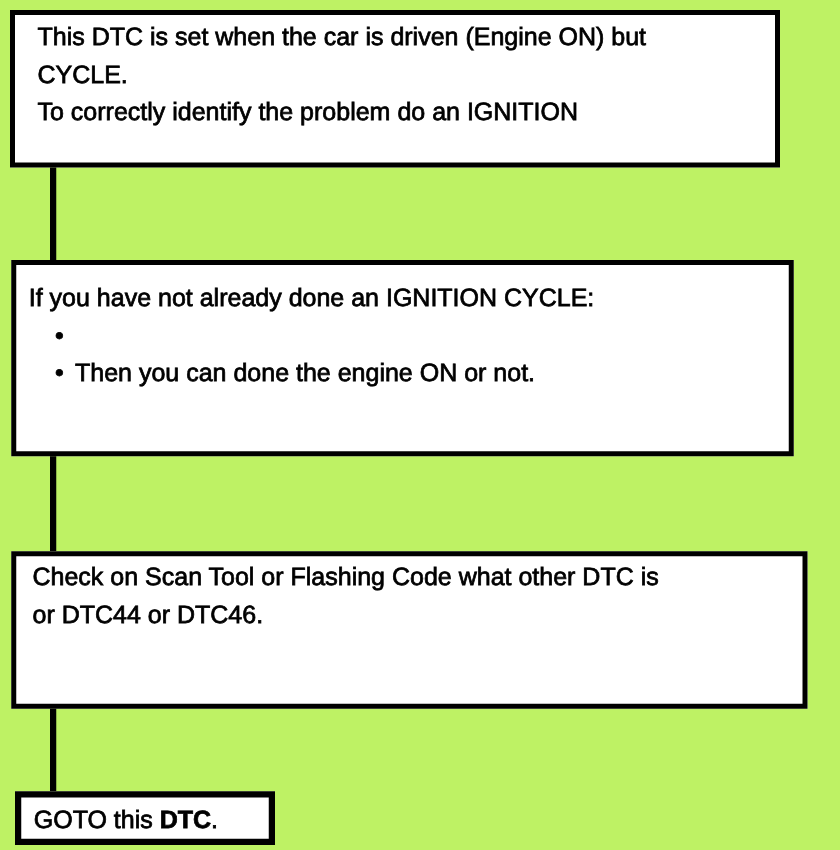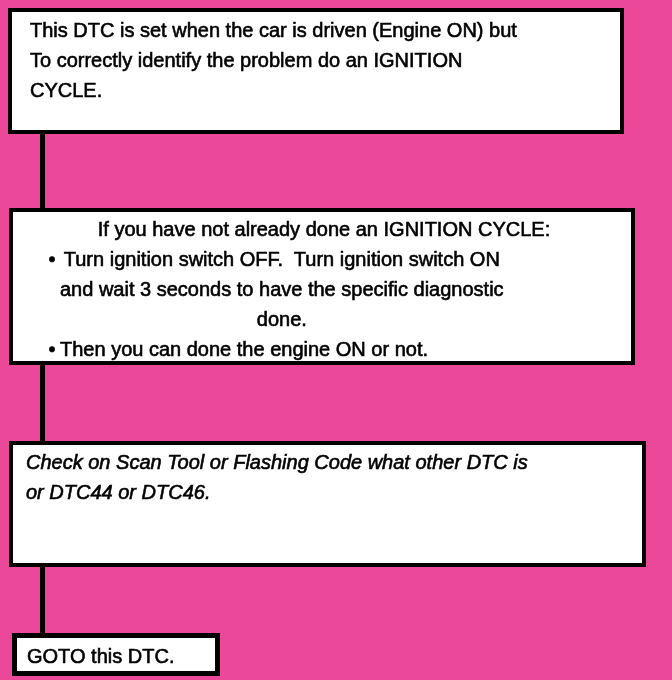--- a/index.html
+++ b/index.html
@@ -4,21 +4,21 @@
 <style>
   html, body {
     margin: 0;
     padding: 0;
     background: #ffffff;
   }
   .canvas {
     position: relative;
     width: 672px;
     height: 680px;
-    background: #ec4899;
+    background: #bef264;
     font-family: "Liberation Sans", sans-serif;
     color: #000000;
     overflow: hidden;
   }
   .flow-box {
     position: absolute;
     box-sizing: border-box;
     border: 4px solid #000000;
     background: #ffffff;
   }
@@ -27,22 +27,22 @@
     background: #000000;
   }
   .txt {
     font-size: 20px;
     line-height: 30px;
     font-weight: 400;
     -webkit-text-stroke: 0.6px #000000;
     white-space: pre;
   }
   .content-intro   { padding: 3px 6px 0 18px; }
-  .content-cycle   { padding: 2px 6px 0 10px; text-align: center; }
-  .content-check   { padding: 2px 6px 0 13px; font-style: italic; }
+  .content-cycle   { padding: 12px 6px 0 10px; }
+  .content-check   { padding: 2px 6px 0 13px; }
   .bullet-row { display: flex; }
   .bullet-cell {
     flex: 0 0 37px;
     box-sizing: border-box;
     padding-left: 21px;
     font-size: 20px;
     line-height: 30px;
     -webkit-text-stroke: 0.6px #000000;
   }
   .box-intro { left: 8px;  top: 8px;   width: 616px; height: 126px; }
@@ -51,47 +51,42 @@
   .conn-2    { left: 40px; top: 365px; width: 5px;   height: 76px; }
   .box-check { left: 9px;  top: 441px; width: 637px; height: 126px; }
   .conn-3    { left: 40px; top: 567px; width: 5px;   height: 66px; }
   .box-goto {
     left: 12px; top: 633px; width: 208px; height: 43px;
     border-width: 5px;
     display: flex;
     align-items: flex-end;
     padding-left: 10px;
   }
-  .emph { font-weight: 400; }
+  .emph { font-weight: 700; }
 </style>
 </head>
 <body>
 
 <div class="canvas">
 
   <div class="flow-box box-intro">
     <div class="content-intro">
       <div class="txt">This DTC is set when the car is driven (Engine ON) but</div>
+      <div class="txt">CYCLE.</div>
       <div class="txt">To correctly identify the problem do an IGNITION</div>
-      <div class="txt">CYCLE.</div>
     </div>
   </div>
 
   <div class="connector conn-1"></div>
 
   <div class="flow-box box-cycle">
     <div class="content-cycle">
       <div class="txt">If you have not already done an IGNITION CYCLE:</div>
       <div class="bullet-row">
         <div class="bullet-cell">•</div>
-        <div>
-          <div class="txt">Turn ignition switch OFF.  Turn ignition switch ON</div>
-          <div class="txt">and wait 3 seconds to have the specific diagnostic</div>
-          <div class="txt">done.</div>
-        </div>
       </div>
       <div class="bullet-row">
         <div class="bullet-cell">•</div>
         <div>
           <div class="txt">Then you can done the engine ON or not.</div>
         </div>
       </div>
     </div>
   </div>
 

